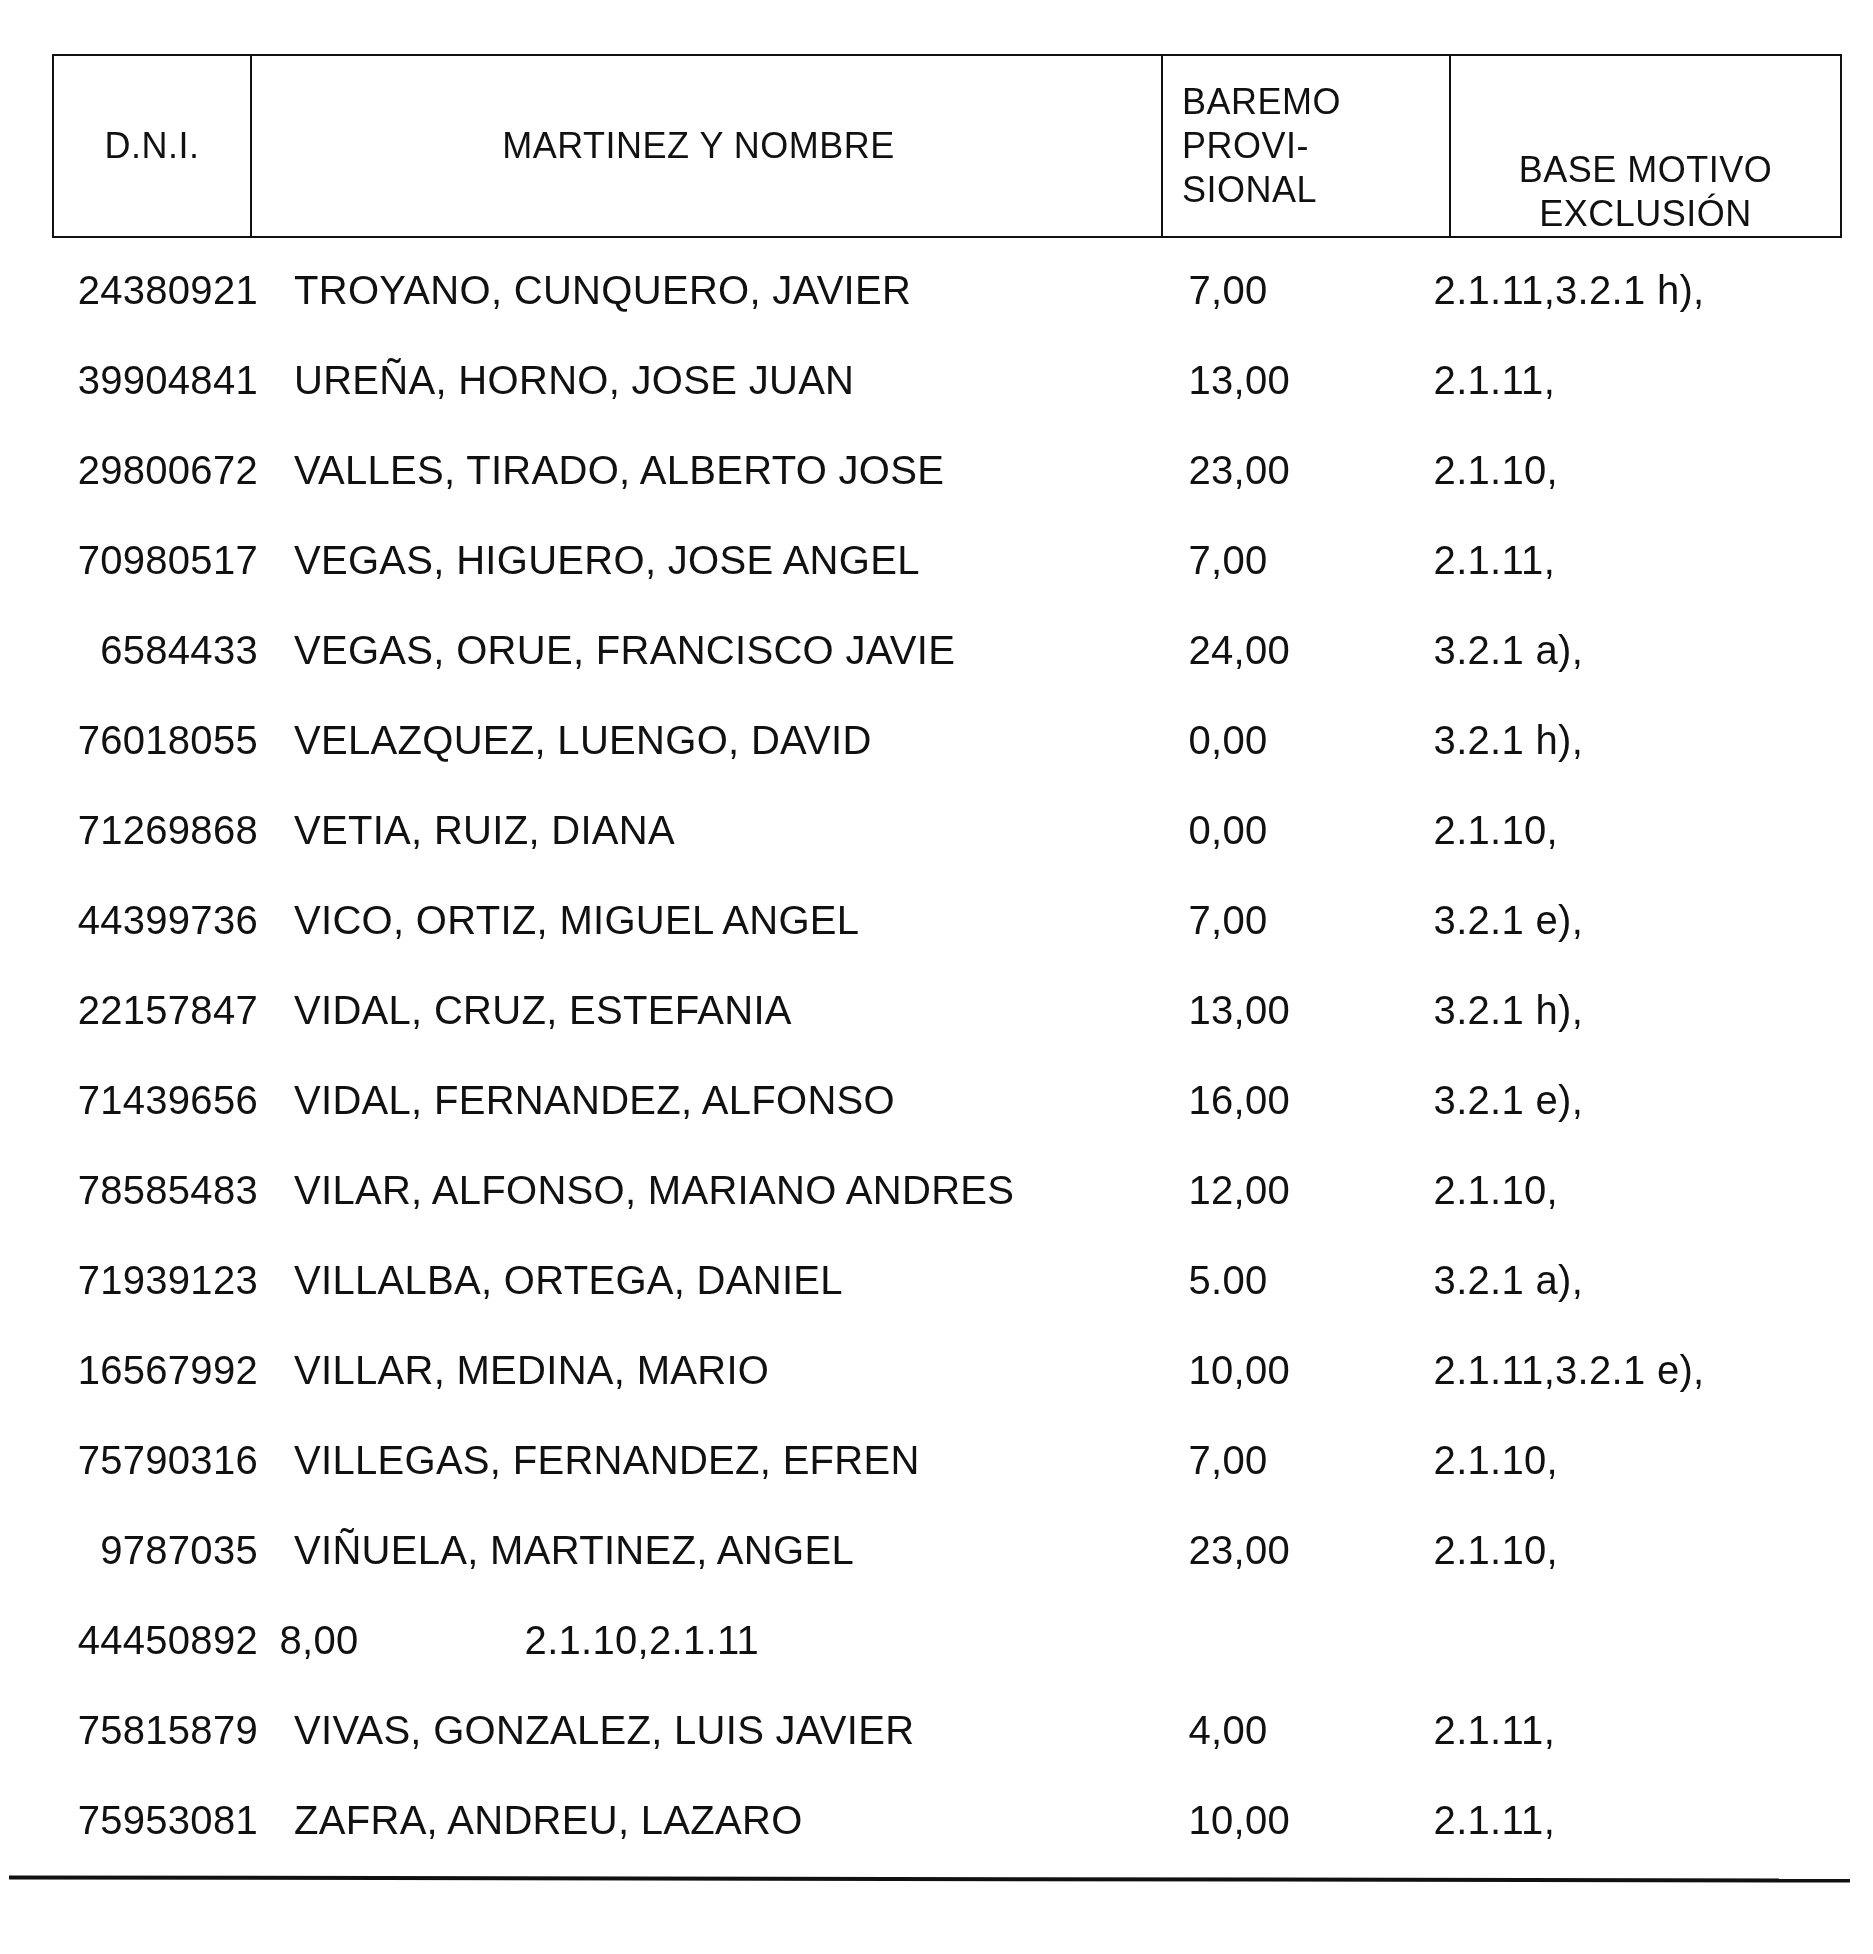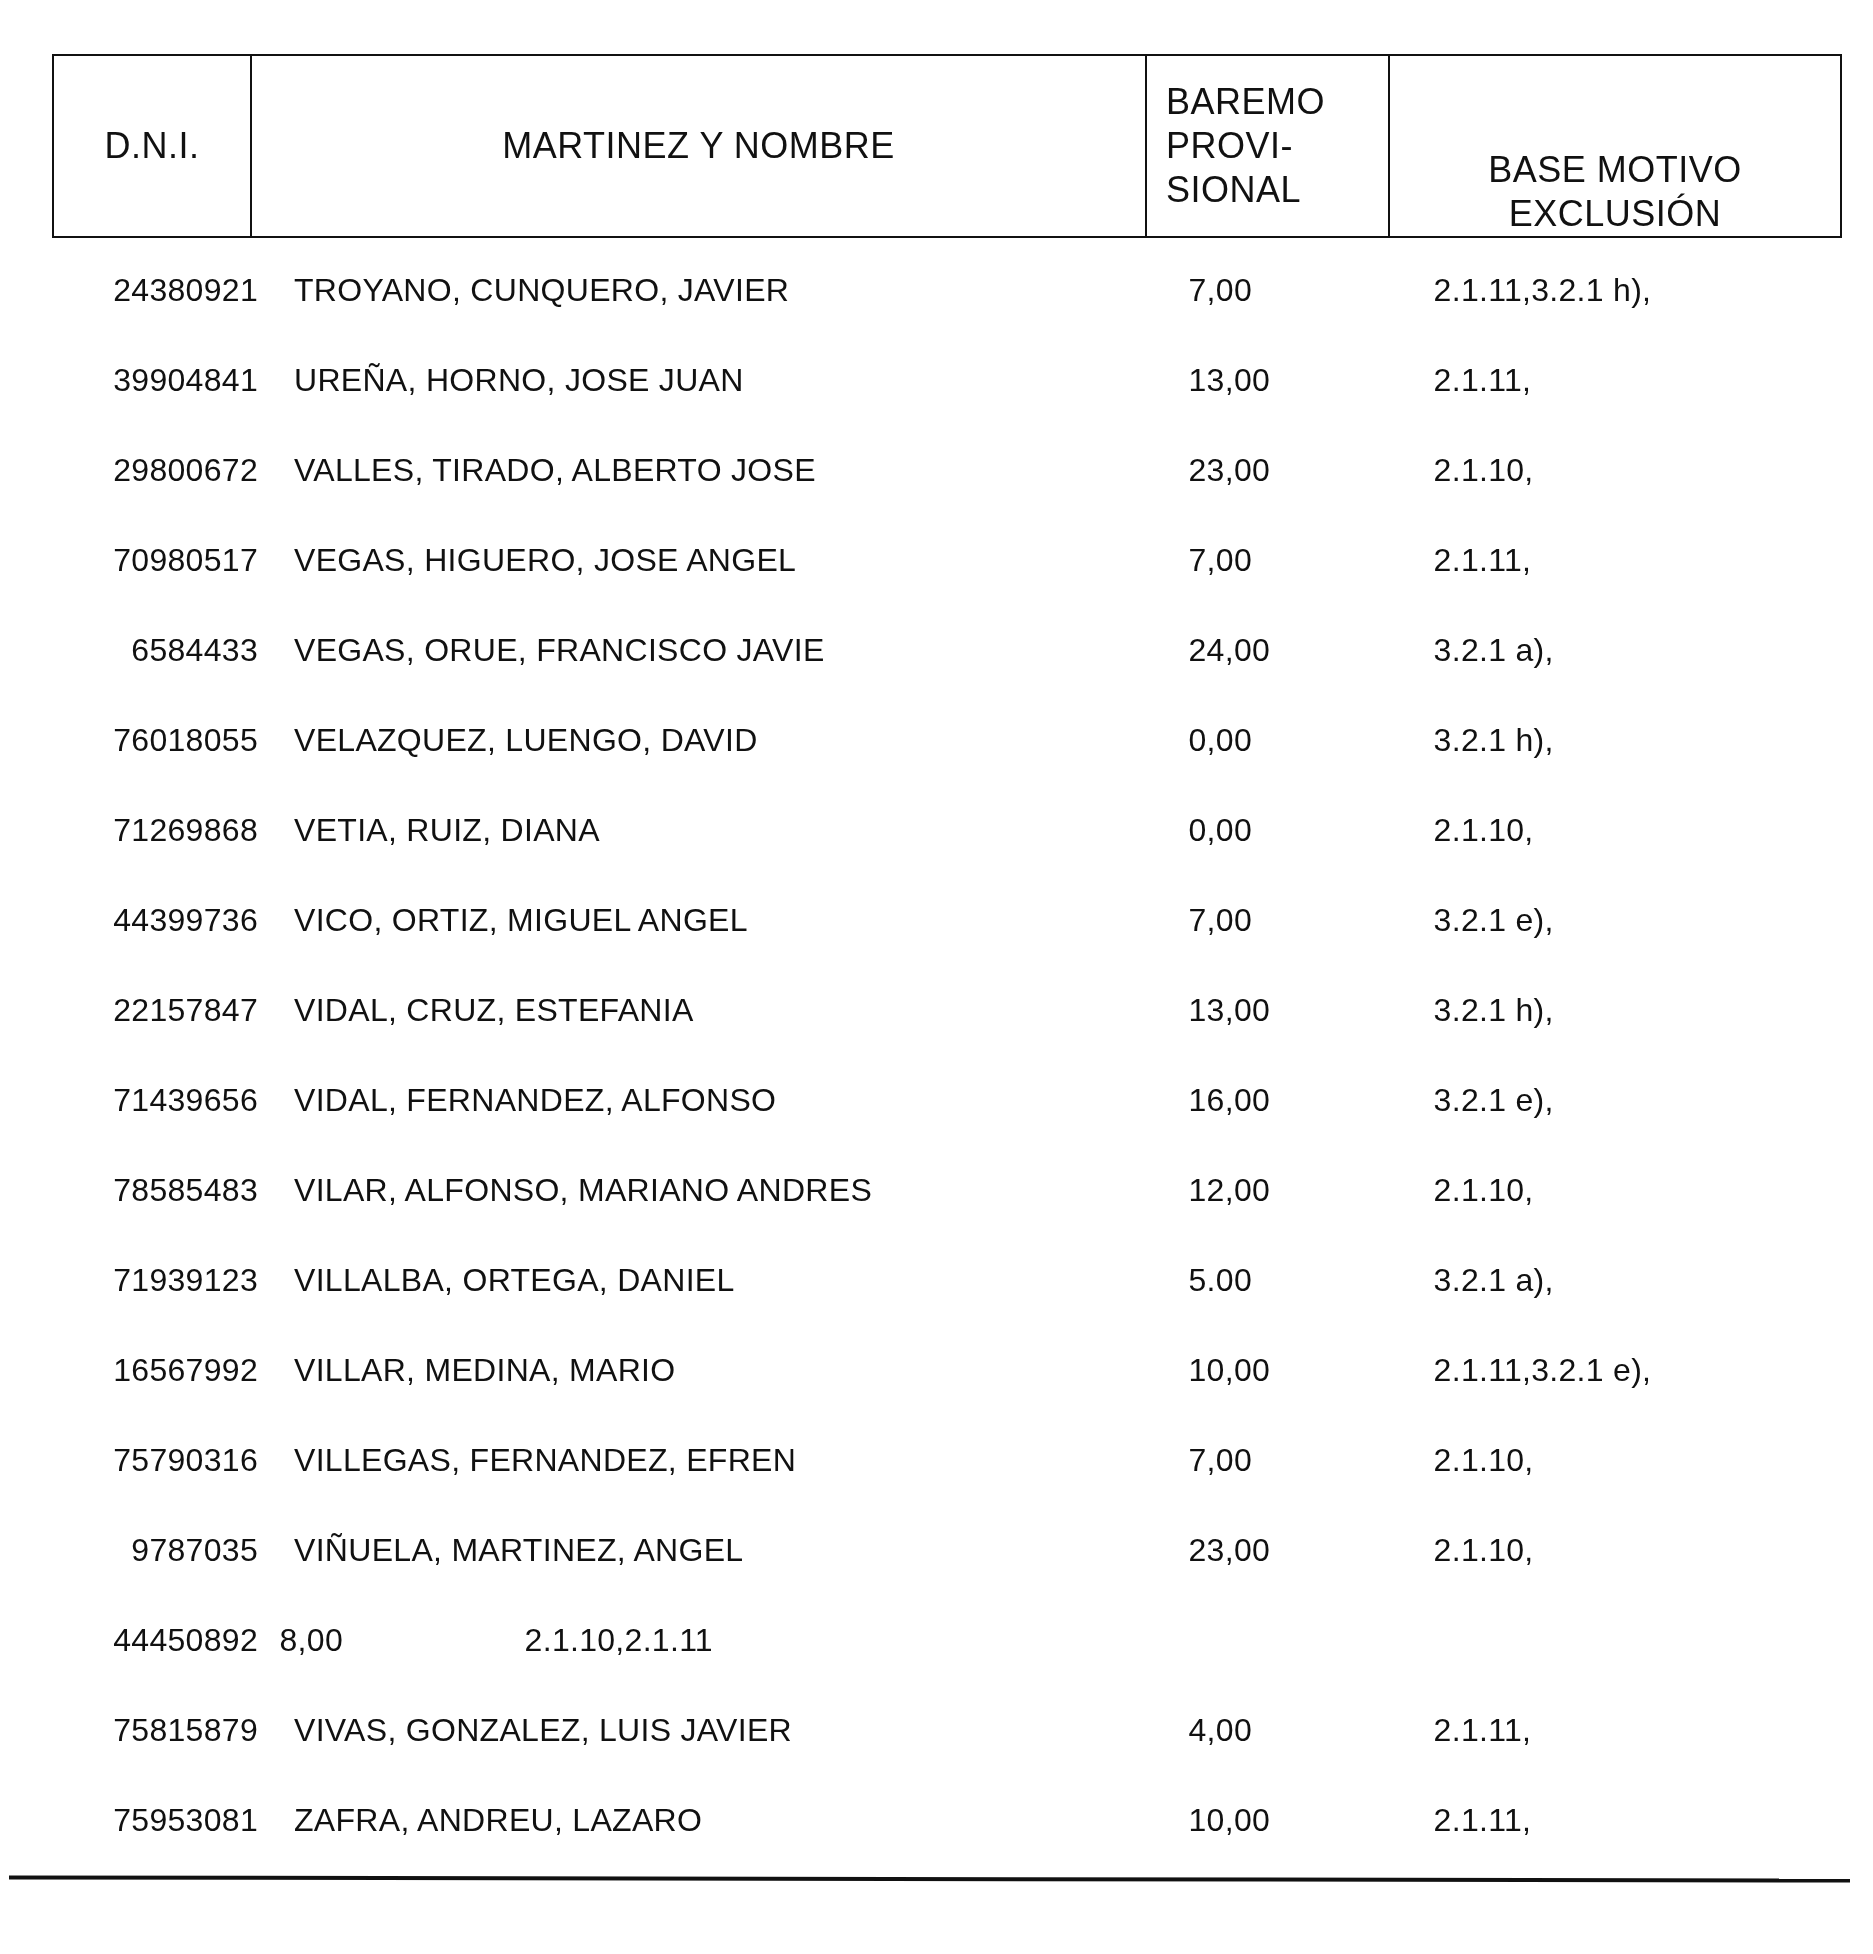--- a/index.html
+++ b/index.html
@@ -38,36 +38,36 @@
     align-items: center;
     justify-content: center;
     text-align: center;
     font-size: 36px;
     letter-spacing: 0.5px;
     line-height: 1.22;
   }
   .hcell + .hcell { border-left: 2.8px solid #111; }
   .h-dni   { width: 196px; }
   .h-name  { width: 895px; }
-  .h-bar   { width: 243px; justify-content: flex-start; text-align: left; padding-left: 19px; }
+  .h-bar   { width: 288px; justify-content: flex-start; text-align: left; padding-left: 19px; margin-left: 16px; }
   .h-base  { flex: 1; align-items: flex-end; }
   .h-text { white-space: pre-line; }
 
   
   .rows {
     position: absolute;
     left: 52px;
     top: 245px;
     width: 1790px;
   }
   .row {
     height: 90px;
     display: flex;
     align-items: center;
-    font-size: 32px;
+    font-size: 40px;
     letter-spacing: 0.3px;
   }
   .c-dni  { width: 206px; text-align: right; padding-right: 0; box-sizing: border-box; }
   .c-name { width: 909px; padding-left: 36px; box-sizing: border-box; white-space: nowrap; }
   .c-bar  { width: 246px; padding-left: 21.5px; box-sizing: border-box; }
   .c-base { flex: 1; padding-left: 20.6px; box-sizing: border-box; white-space: nowrap; }
 
   .bottom-rule {
     position: absolute;
     left: 9.4px;

